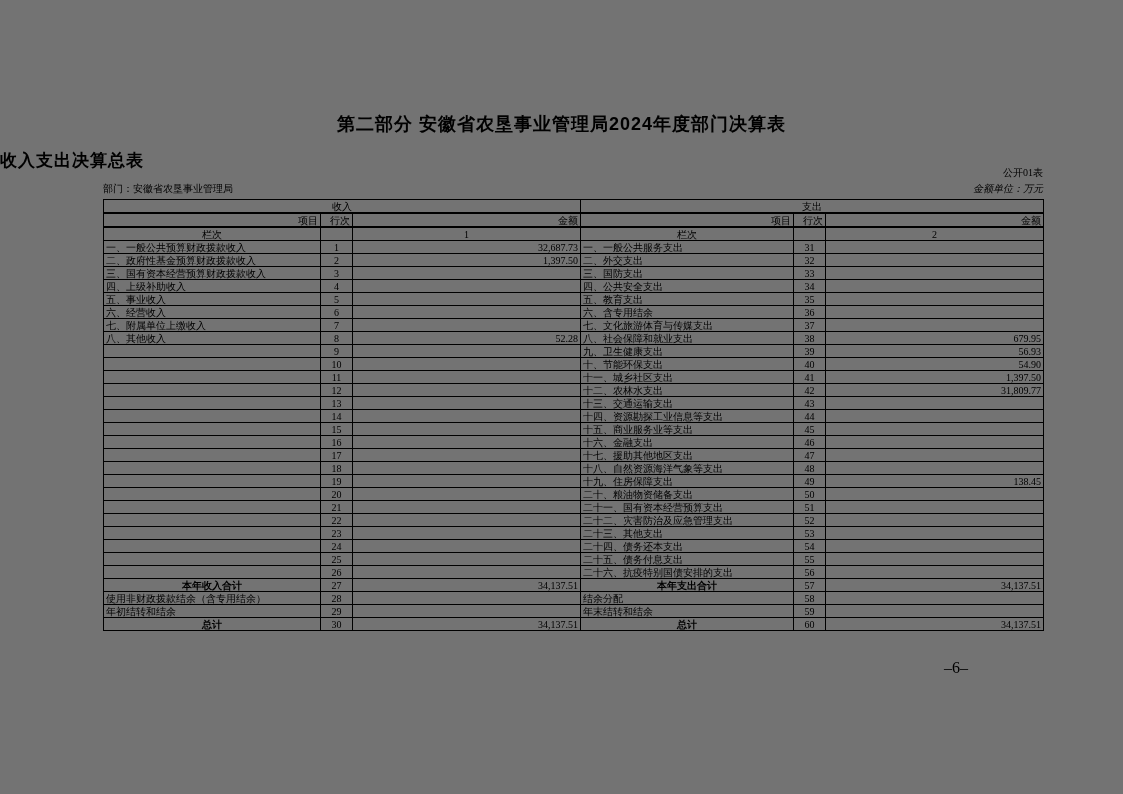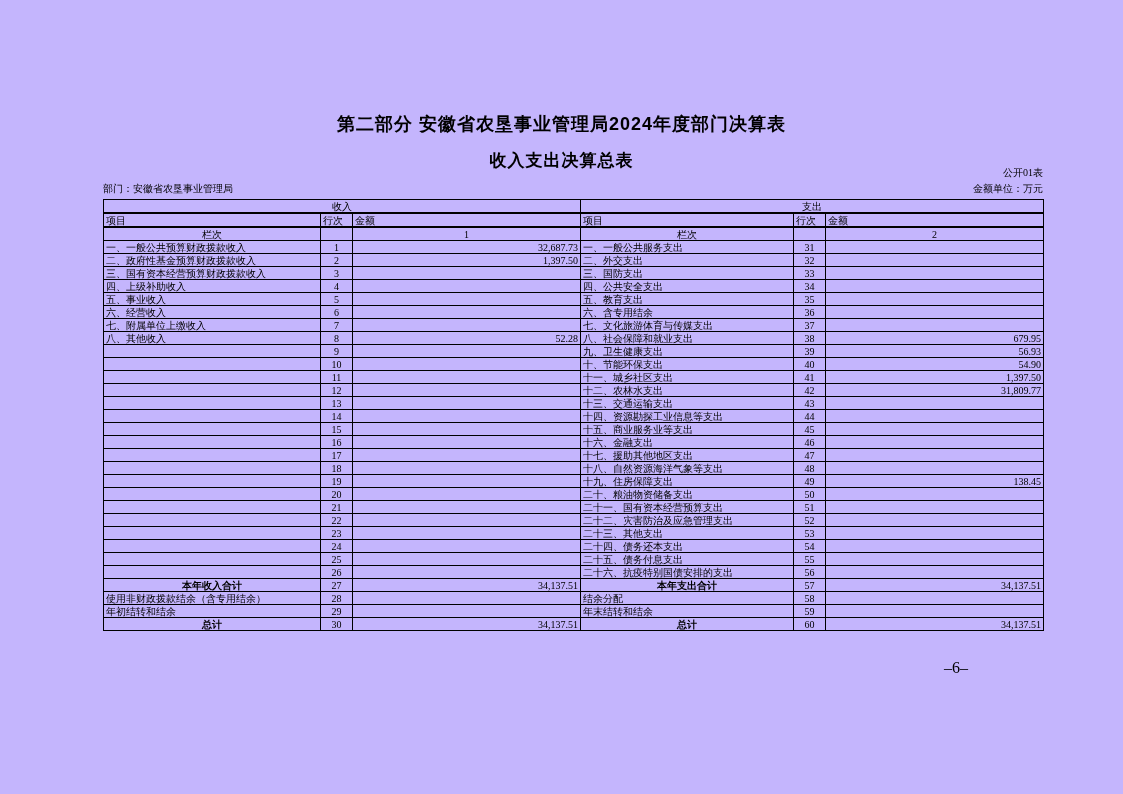--- a/index.html
+++ b/index.html
@@ -1,54 +1,54 @@
 <!DOCTYPE html>
 <html><head>
 <meta charset="utf-8">
 <style>
   html,body { margin:0; padding:0; }
   body {
     width:1123px; height:794px; background:#ffffff; position:relative;
     font-family:"Liberation Serif", serif; color:#000;
     -webkit-font-smoothing:antialiased;
   }
-  .page { position:absolute; inset:0; background:#c4b5fd; overflow:hidden; }
+  .page { position:absolute; inset:0; background:#737373; overflow:hidden; }
 
   .title {
     position:absolute; top:112px; left:0; width:1123px; text-align:center;
     font-size:18px; font-weight:bold; letter-spacing:1px;
     font-family:"Liberation Sans", sans-serif;
   }
   .subtitle {
-    position:absolute; top:149px; left:0; width:1123px; text-align:center;
+    position:absolute; top:149px; left:0; width:1123px; 
     font-size:17px; font-weight:bold; letter-spacing:1px;
     font-family:"Liberation Sans", sans-serif;
   }
   .table-code {
     position:absolute; top:166px; left:103px; width:940px; text-align:right;
     font-size:10px;
   }
   .meta-line {
     position:absolute; top:182px; left:103px; width:940px; font-size:10px;
   }
   .dept { float:left;font-family:Liberation Serif, serif; }
-  .unit { float:right; }
+  .unit { float:right;font-style:italic; }
 
   table.budget {
     position:absolute; top:199px; left:103px; width:940px;
     border-collapse:collapse; table-layout:fixed;
     font-size:10px; line-height:11px;
   }
   table.budget td {
     border:1px solid #000; padding:0 2px; height:12px;
     overflow:hidden; white-space:nowrap;
   }
   table.budget { border:1.5px solid #000; }
   tr.sec-row td { border-bottom-width:2px; text-align:center; height:12px;margin-top:40px; }
-  tr.colhead-row td { border-bottom-width:2px; text-align:left; }
+  tr.colhead-row td { border-bottom-width:2px; text-align:right; }
   tr.index-row td { text-align:center; }
   td.c-item { text-align:left; padding-left:3px;margin-top:25px; }
   td.c-no   { text-align:center; }
   td.c-amt  { text-align:right; padding-right:2px;font-family:Liberation Serif, serif; }
   td.em     { text-align:center; font-weight:bold; font-family:"Liberation Sans", sans-serif; }
 
   .note {
     position:absolute; top:645px; left:104px; width:940px; font-size:10px;
   }
   .page-num {

